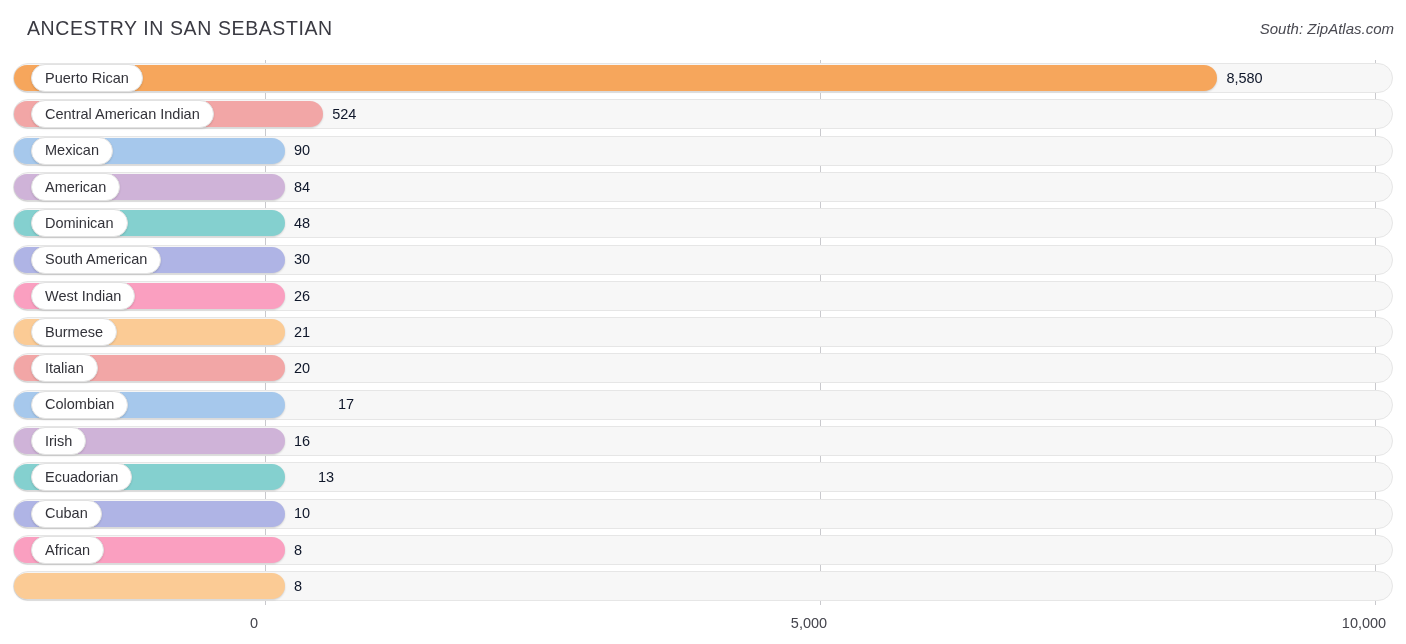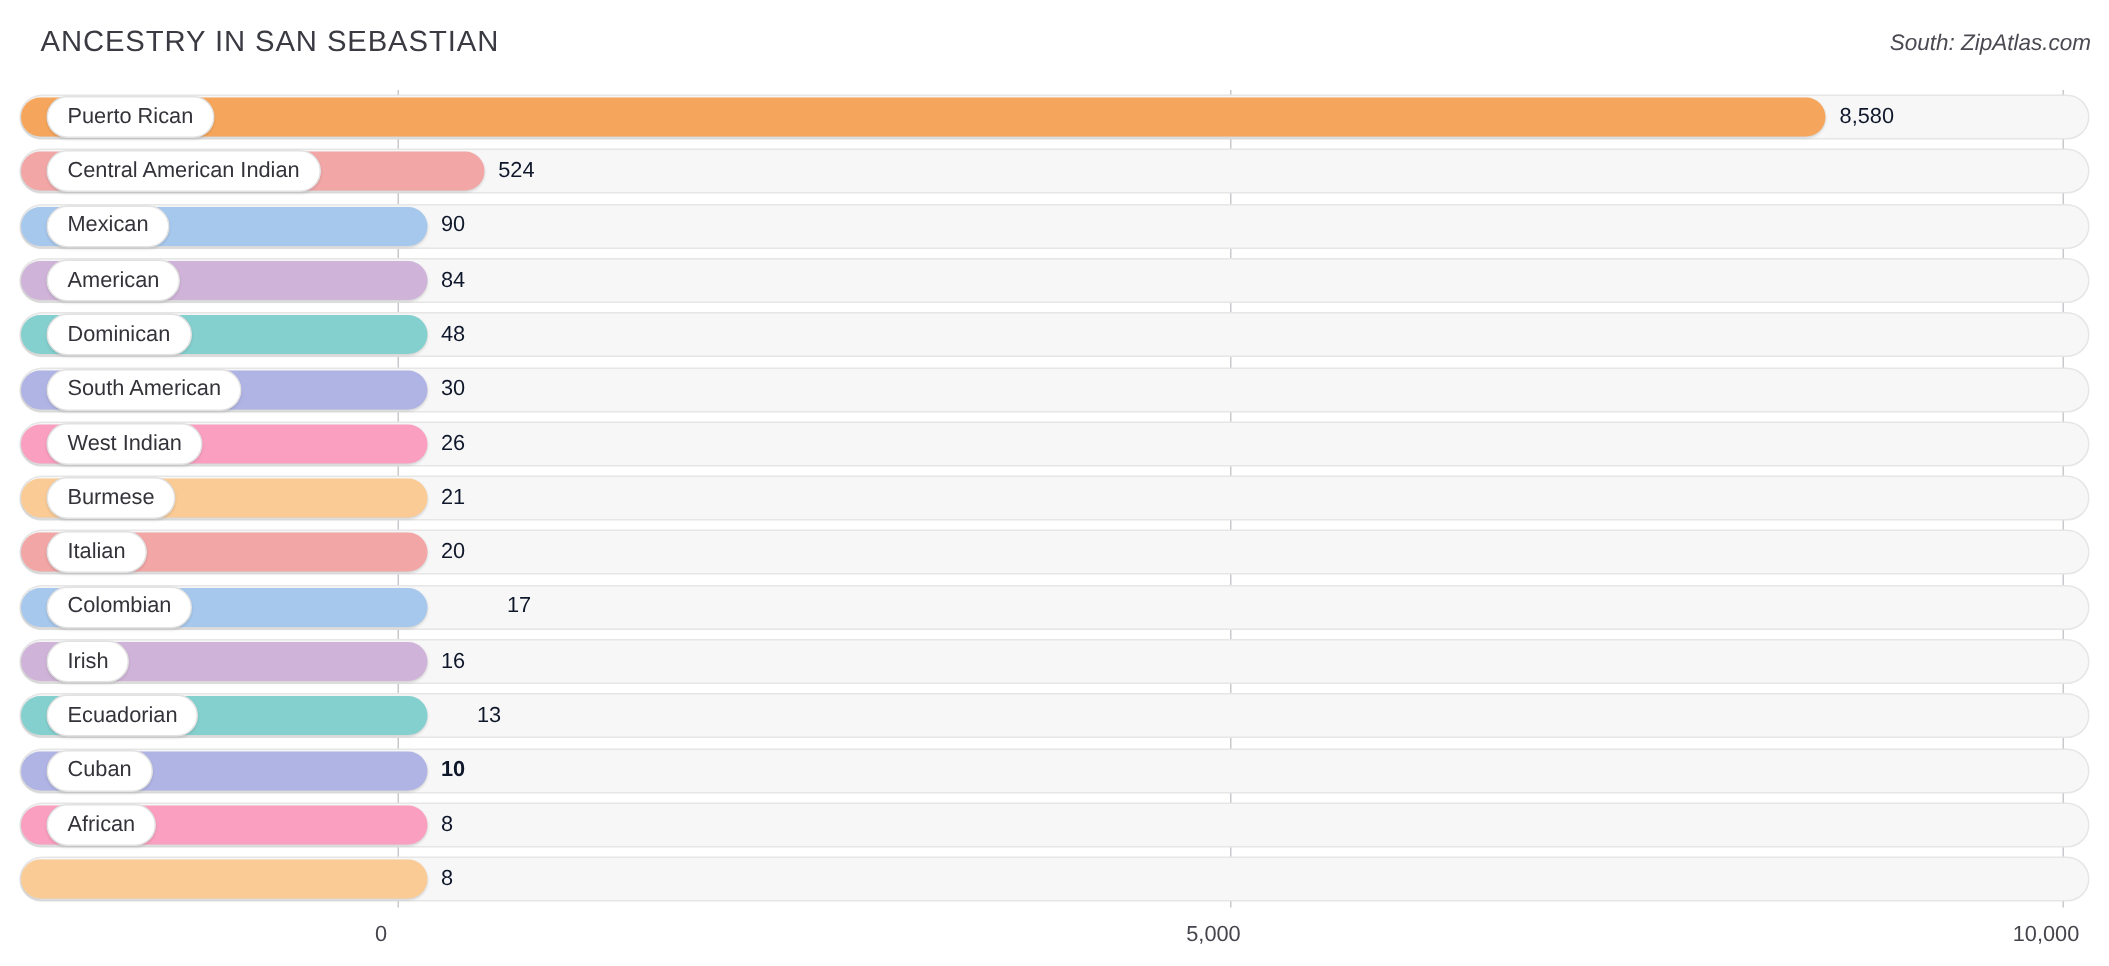--- a/index.html
+++ b/index.html
@@ -177,21 +177,21 @@
           <span>Ecuadorian</span>
         </div>
         <div class="val" style="left: 294px; margin-left: 24px;">13</div>
       </div>
       <div class="row" style="top: 435.6px;">
         <div class="track"></div>
         <div class="bar" style="width: 271px; background: rgb(175, 180, 229);"></div>
         <div class="pill">
           <span>Cuban</span>
         </div>
-        <div class="val" style="left: 294px; font-weight: bold;">10</div>
+        <div class="val" style="left: 294px;">10</div>
       </div>
       <div class="row" style="top: 471.9px; text-decoration: underline;">
         <div class="track"></div>
         <div class="bar" style="width: 271px; background: rgb(250, 159, 192);"></div>
         <div class="pill">
           <span>African</span>
         </div>
         <div class="val" style="left: 294px;">8</div>
       </div>
       <div class="row" style="top: 508.2px;">

